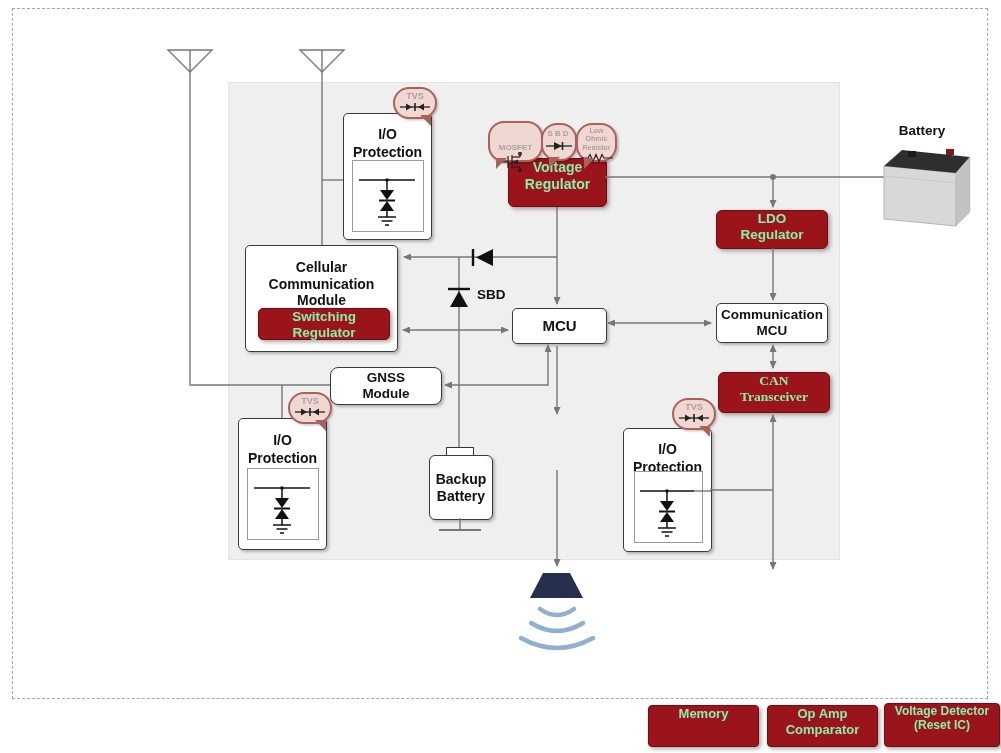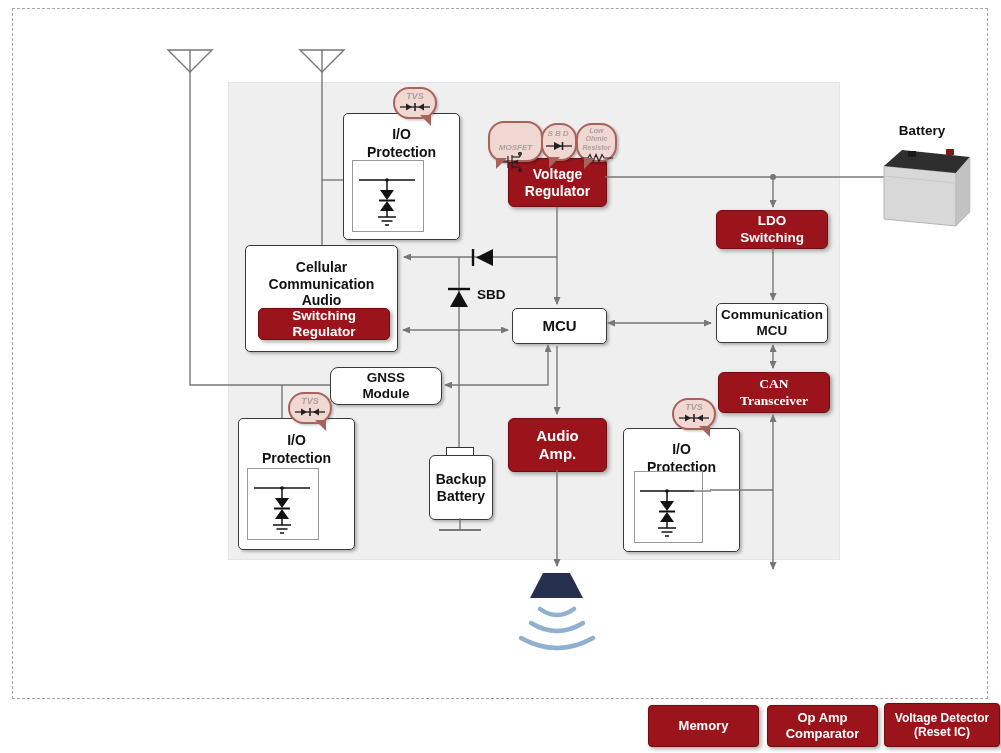--- a/index.html
+++ b/index.html
@@ -7,31 +7,31 @@
          font-family:"Liberation Sans","DejaVu Sans",sans-serif;}
   .dashed-border{position:absolute;left:12px;top:8px;width:974px;height:689px;
          border:1px dashed #a5a5a5;}
   .panel{position:absolute;left:228px;top:82px;width:610px;height:476px;
          background:#efefef;border:1px solid #e4e4e4;}
   .wbox{position:absolute;background:#fff;border:1.4px solid #3a3a3a;border-radius:5px;
         box-shadow:2px 2px 3px rgba(0,0,0,.25);color:#111;font-weight:700;
         display:flex;align-items:center;justify-content:center;text-align:center;
         white-space:pre-line;line-height:1.18;}
   .rbox{position:absolute;background:#9b141b;border:1.5px solid #6f0d11;border-radius:6px;
-        box-shadow:2px 2px 4px rgba(0,0,0,.35);color:#ffffff;font-weight:700;
-        display:flex;align-items:center;justify-content:center;text-align:center;
+        box-shadow:2px 2px 4px rgba(0,0,0,.35);color:#86efac;font-weight:700;
+        display:flex;justify-content:center;text-align:center;
         white-space:pre-line;line-height:1.2;}
-  .iobox{justify-content:flex-start;flex-direction:column;padding-left:28px;}
+  .iobox{justify-content:flex-start;flex-direction:column;}
   .io-title{position:absolute;left:0;right:0;text-align:center;font-size:14px;
         font-weight:700;white-space:pre-line;line-height:1.25;}
   .symbox{position:absolute;border:1.2px solid #999;background:#fff;}
   .symsvg{position:absolute;overflow:visible;}
   .callout{position:absolute;background:#f1d7d2;border:2px solid #a8625b;border-radius:16px;
         box-shadow:1.5px 1.5px 2px rgba(0,0,0,.2);text-align:center;color:#aba0a0;
-        font-weight:700;z-index:6;font-style:italic;}
+        font-weight:700;z-index:6;}
   .callout .tail{position:absolute;width:11px;height:11px;background:#a8625b;
         bottom:-9px;right:4px;clip-path:polygon(0 0,100% 0,100% 100%);}
   .callout .tail-left{right:auto;left:6px;clip-path:polygon(0 0,100% 0,0 100%);}
   .lbl{position:absolute;color:#111;font-weight:700;white-space:pre-line;text-align:center;}
   svg.overlay{position:absolute;left:0;top:0;width:1001px;height:753px;z-index:5;
         pointer-events:none;}
   .boxlayer{position:absolute;left:0;top:0;width:1001px;height:753px;z-index:2;}
 </style>
 </head>
 <body>
@@ -100,21 +100,21 @@
         </g>
         <circle cx="33" cy="20" r="1.8" fill="#111"></circle>
         <polygon points="26,30 40,30 33,40" fill="#111"></polygon>
         <polygon points="33,41 26,51 40,51" fill="#111"></polygon>
       </svg>
     </div>
 
     <div class="wbox" style="left:245px;top:245px;width:153px;height:107px;align-items:flex-start;font-size:14px;padding-top:13px;box-sizing:border-box;">
       <span>Cellular
 Communication
-Audio</span>
+Module</span>
       <div class="rbox" style="left:12px;top:62px;width:130px;height:30px;font-size:13.5px;border-radius:5px;">
         <span>Switching Regulator</span>
       </div>
     </div>
 
     <div class="rbox" style="left:508px;top:158px;width:97px;height:47px;font-size:14px;">
       <span>Voltage
 Regulator</span>
     </div>
 
@@ -122,37 +122,33 @@
       <span>GNSS
 Module</span>
     </div>
 
     <div class="wbox" style="left:512px;top:308px;width:93px;height:34px;font-size:15px;">
       <span>MCU</span>
     </div>
 
     <div class="rbox" style="left:716px;top:210px;width:110px;height:37px;font-size:13.5px;">
       <span>LDO
-Switching</span>
+Regulator</span>
     </div>
 
     <div class="wbox" style="left:716px;top:303px;width:110px;height:38px;font-size:13.5px;">
       <span>Communication
 MCU</span>
     </div>
 
     <div class="rbox" style="left:718px;top:372px;width:110px;height:39px;font-size:13.5px;font-family:Liberation Serif, serif;">
       <span>CAN
 Transceiver</span>
     </div>
 
-    <div class="rbox" style="left:508px;top:418px;width:97px;height:52px;font-size:15px;">
-      <span>Audio
-Amp.</span>
-    </div>
 
     <div style="position:absolute;left:446px;top:447px;width:26px;height:10px;background:#fff;border:1.3px solid #333;"></div>
     <div class="wbox" style="left:429px;top:455px;width:62px;height:63px;font-size:14px;border-radius:6px;">
       <span>Backup
 Battery</span>
     </div>
 
 
     <div class="lbl" style="left:882px;top:123px;width:80px;font-size:13.5px;">Battery</div>
 

